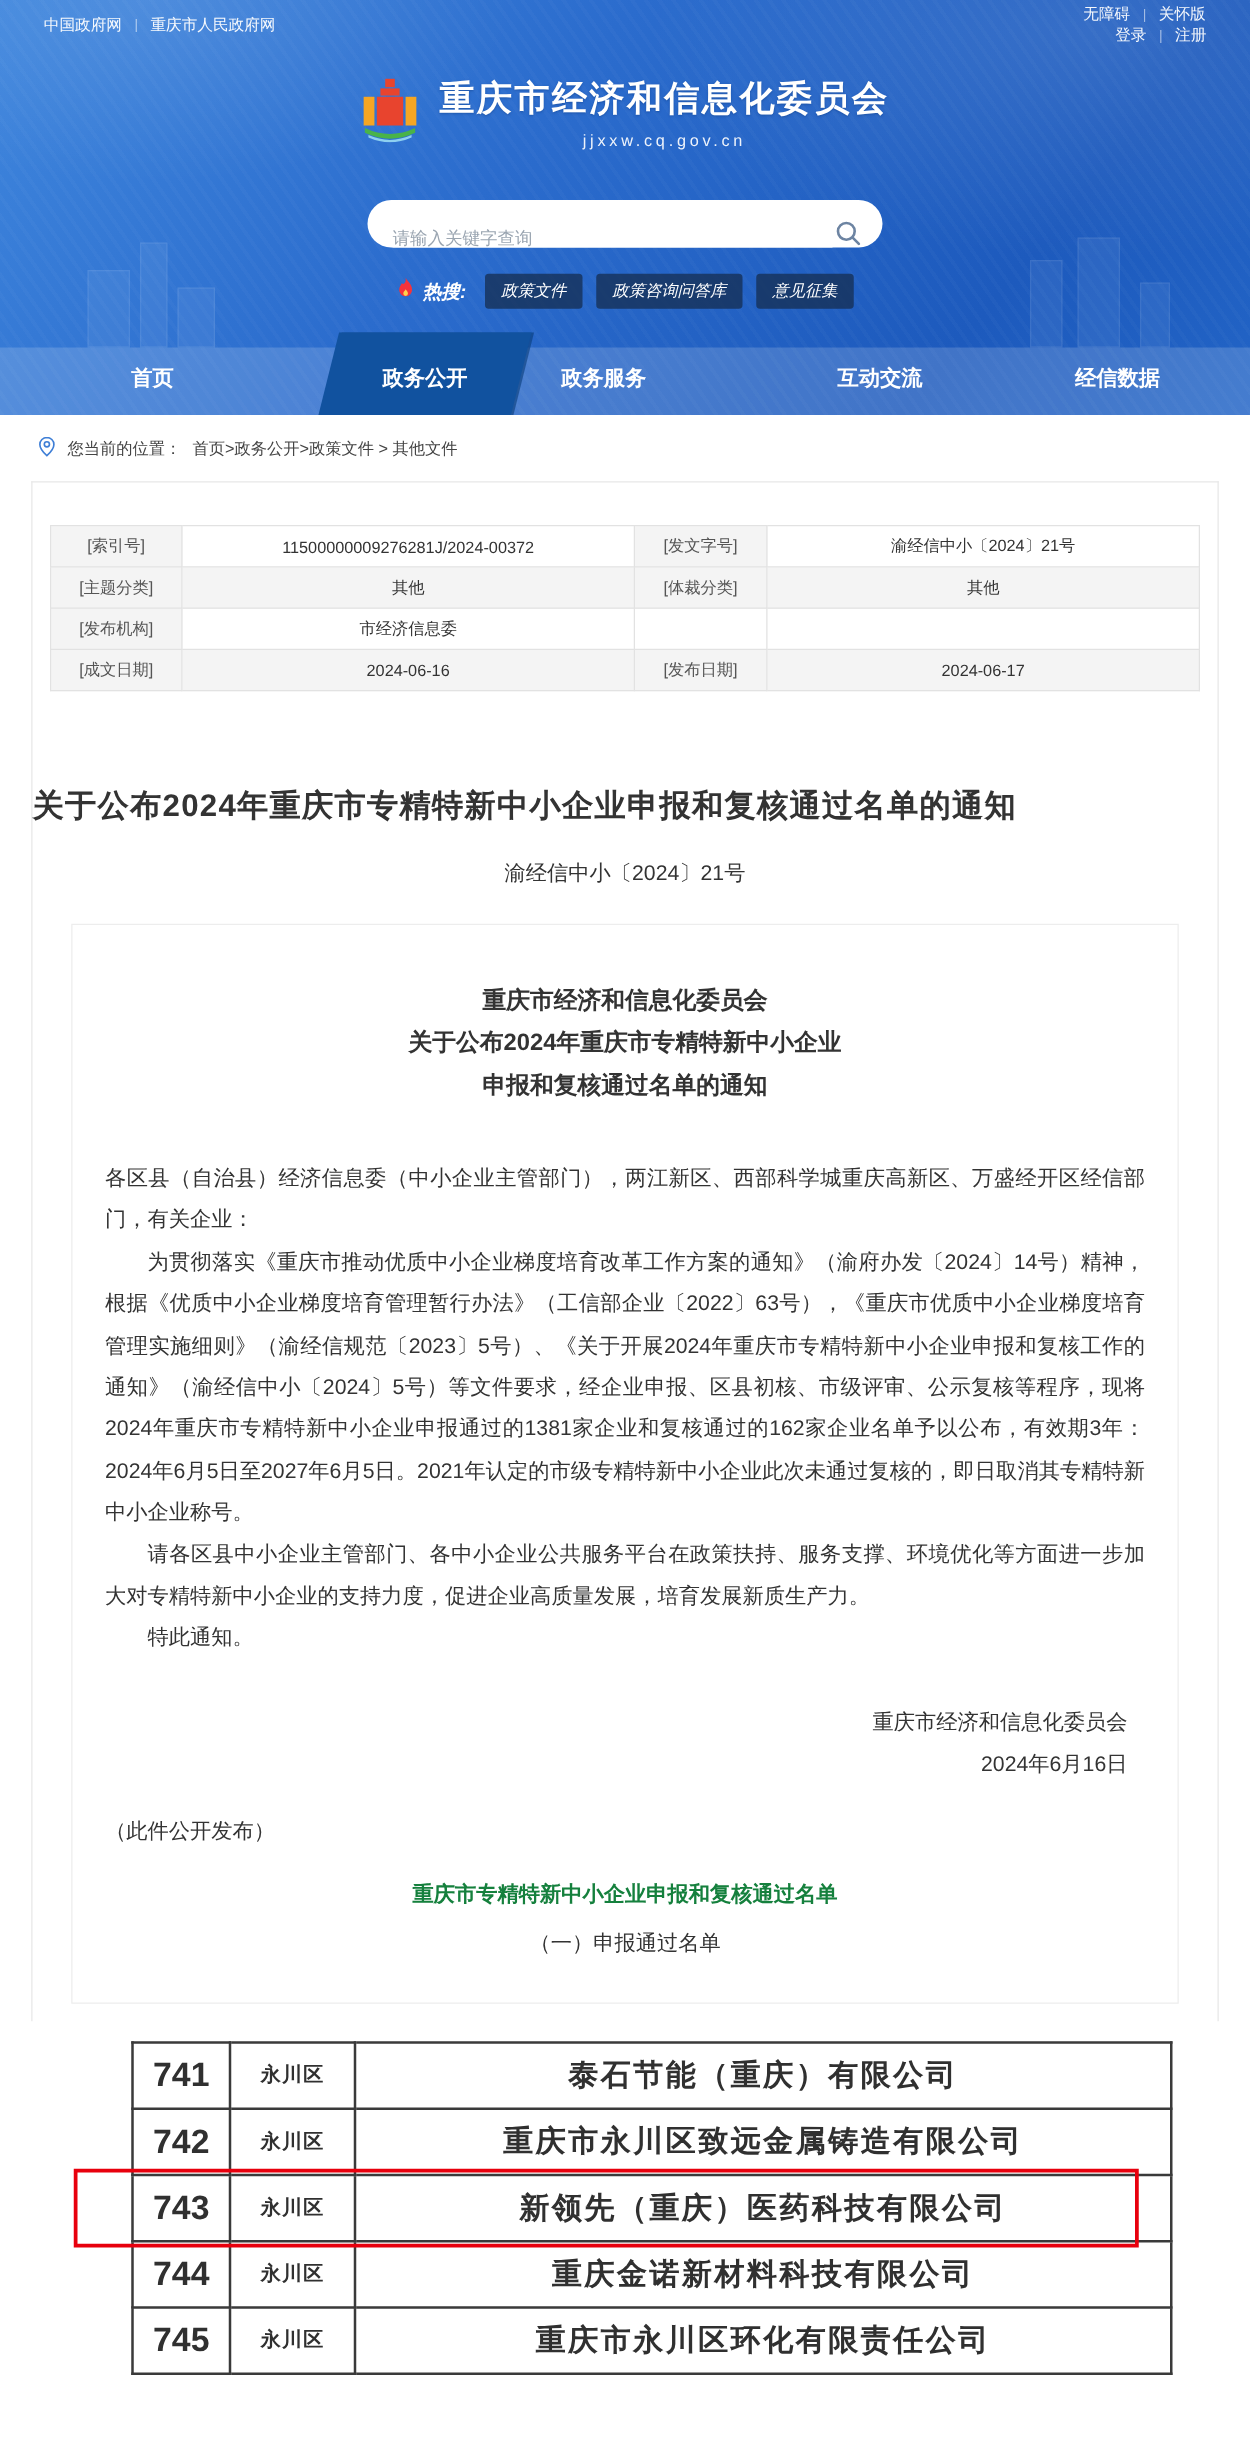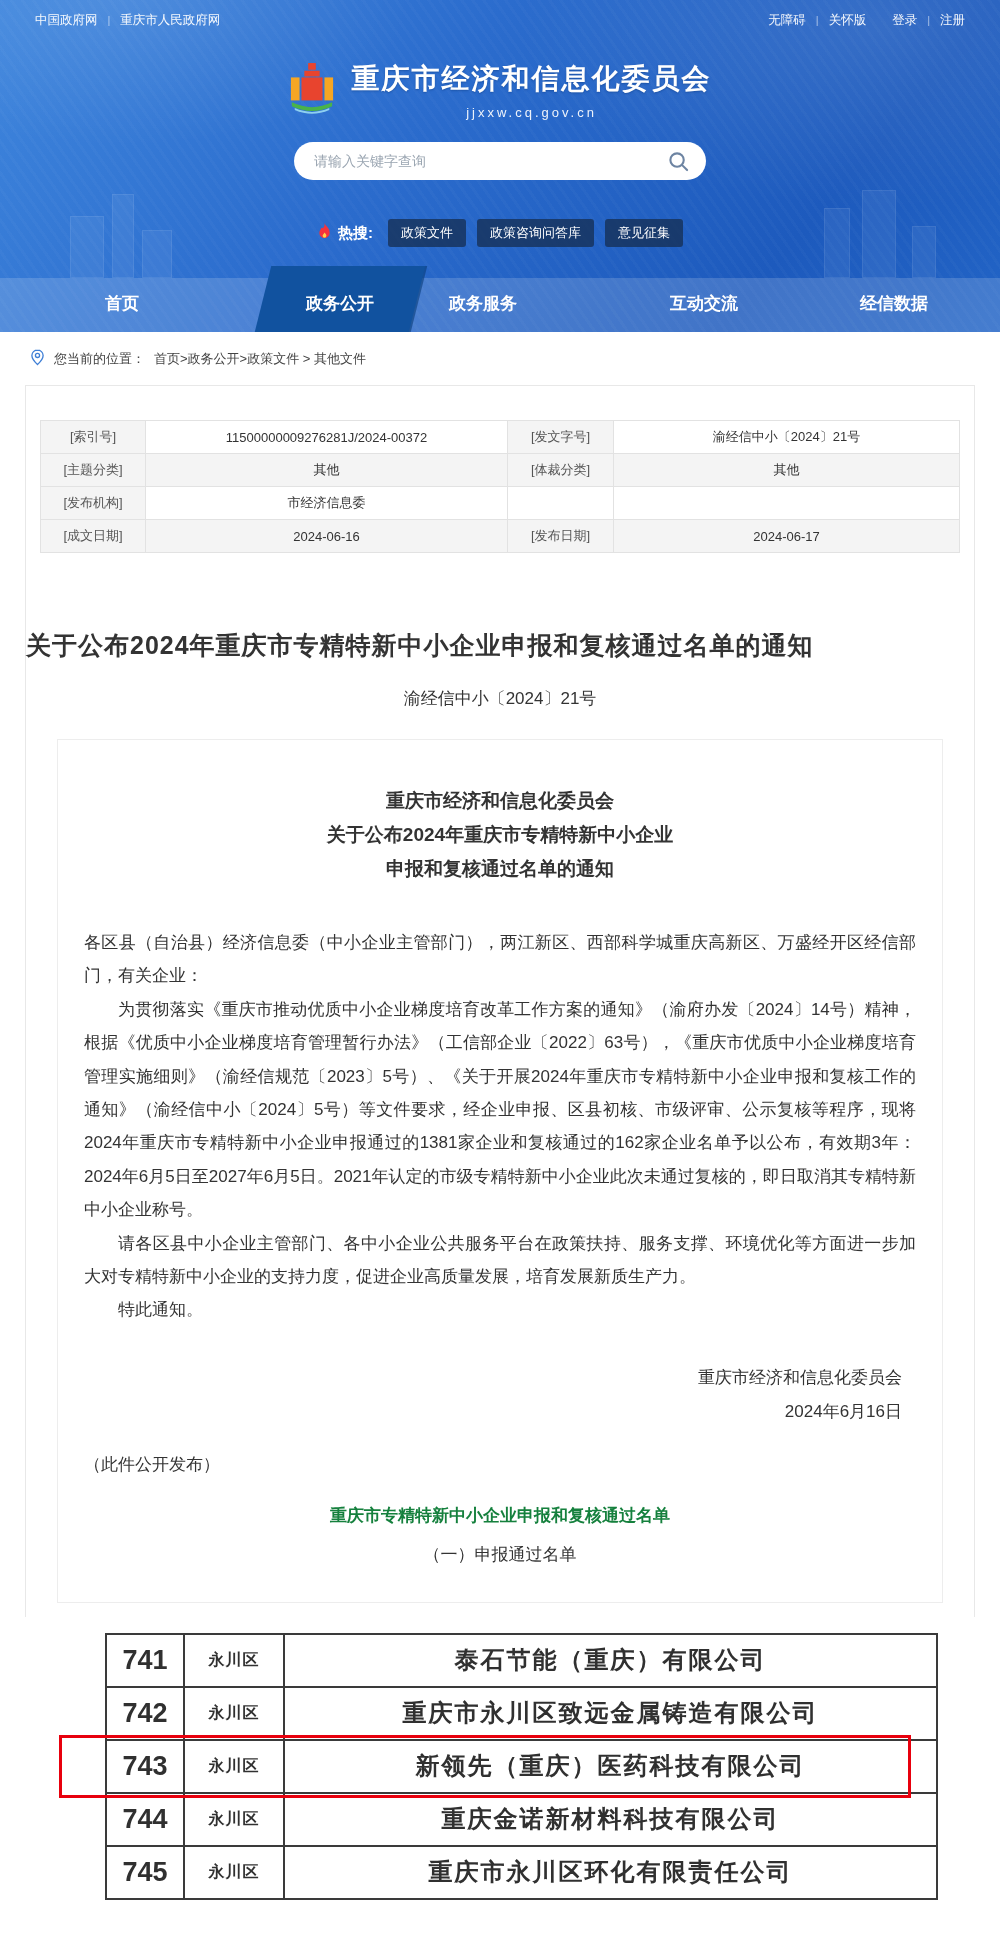--- a/index.html
+++ b/index.html
@@ -21,35 +21,35 @@
   }
   .skyline { position:absolute; bottom:54px; width:100%; height:90px; opacity:.35; }
   .skyline div { position:absolute; bottom:0; background:rgba(255,255,255,0.18); border:1px solid rgba(255,255,255,0.25); }
   .b1{left:70px;width:34px;height:62px;} .b2{left:112px;width:22px;height:84px;}
   .b3{left:142px;width:30px;height:48px;} .b4{right:150px;width:26px;height:70px;}
   .b5{right:104px;width:34px;height:88px;} .b6{right:64px;width:24px;height:52px;}
 
   .topbar { position:relative; z-index:3; height:40px; display:flex; justify-content:space-between; align-items:center; padding:0 35px; font-size:12.5px; color:rgba(255,255,255,0.95); }
   .topbar .grp { display:flex; align-items:center; gap:10px; }
   .topbar .grp + .grp { margin-left:26px; }
-  .topbar .right { display:flex; align-items:center; }
+  .topbar .right { display:flex; align-items:center;flex-direction:column; }
   .topbar a { color:rgba(255,255,255,0.95); text-decoration:none; cursor:pointer; }
   .sep { color:rgba(255,255,255,0.55); font-size:11px; }
 
   .brand { position:absolute; z-index:3; top:60px; left:0; width:100%; display:flex; justify-content:center; align-items:flex-start; gap:17px; }
   .brand-text { text-align:center; }
   .site-title { color:#fff; font-size:28px; font-weight:bold; letter-spacing:2px; text-shadow:0 1px 2px rgba(0,40,100,0.35); }
   .site-url { margin-top:7px; color:rgba(255,255,255,0.92); font-size:13px; letter-spacing:3px; }
 
-  .searchbar { position:absolute; z-index:3; top:142px; left:50%; transform:translateX(-50%); width:412px; height:38px; background:#fff; border-radius:19px; display:flex; align-items:center; padding:0 16px 0 20px; }
+  .searchbar { position:absolute; z-index:3; top:160px; left:50%; transform:translateX(-50%); width:412px; height:38px; background:#fff; border-radius:19px; display:flex; align-items:flex-end; padding:0 16px 0 20px; }
   .searchbar input { flex:1; border:none; outline:none; font-size:14px; color:#333; font-family:"Liberation Sans", sans-serif; }
   .searchbar input::placeholder { color:#9aa5b1; }
   .search-btn { width:24px; height:24px; display:flex; align-items:center; justify-content:center; cursor:pointer; }
 
-  .hotrow { position:absolute; z-index:3; top:219px; left:0; width:100%; display:flex; justify-content:center; align-items:center; gap:11px; }
+  .hotrow { position:absolute; z-index:3; top:219px; left:0; width:100%; display:flex; justify-content:center; align-items:center; gap:11px;font-style:italic; }
   .hot-label { display:flex; align-items:center; gap:6px; color:#fff; font-size:15px; font-weight:bold; margin-right:4px; }
   .hot-btn { background:rgba(22,48,84,0.78); color:#fff; font-size:13px; padding:5px 13px; border-radius:3px; cursor:pointer; white-space:nowrap; }
 
   
   .nav { position:absolute; z-index:2; left:0; bottom:0; width:100%; height:54px; background:rgba(255,255,255,0.16);font-family:Liberation Mono, monospace; }
   .nav-item { position:absolute; top:0; width:150px; margin-left:-75px; height:54px; line-height:54px; text-align:center; color:#fff; font-size:17px; font-weight:bold; cursor:pointer; }
   .nav-item span { position:relative; z-index:2; }
   .nav-item.active::before { content:""; position:absolute; z-index:1; top:-12px; bottom:0; left:-2px; right:-2px; background:#11529f; transform:skewX(-14deg); box-shadow:2px 0 0 rgba(9,60,120,0.6); }
 
   

